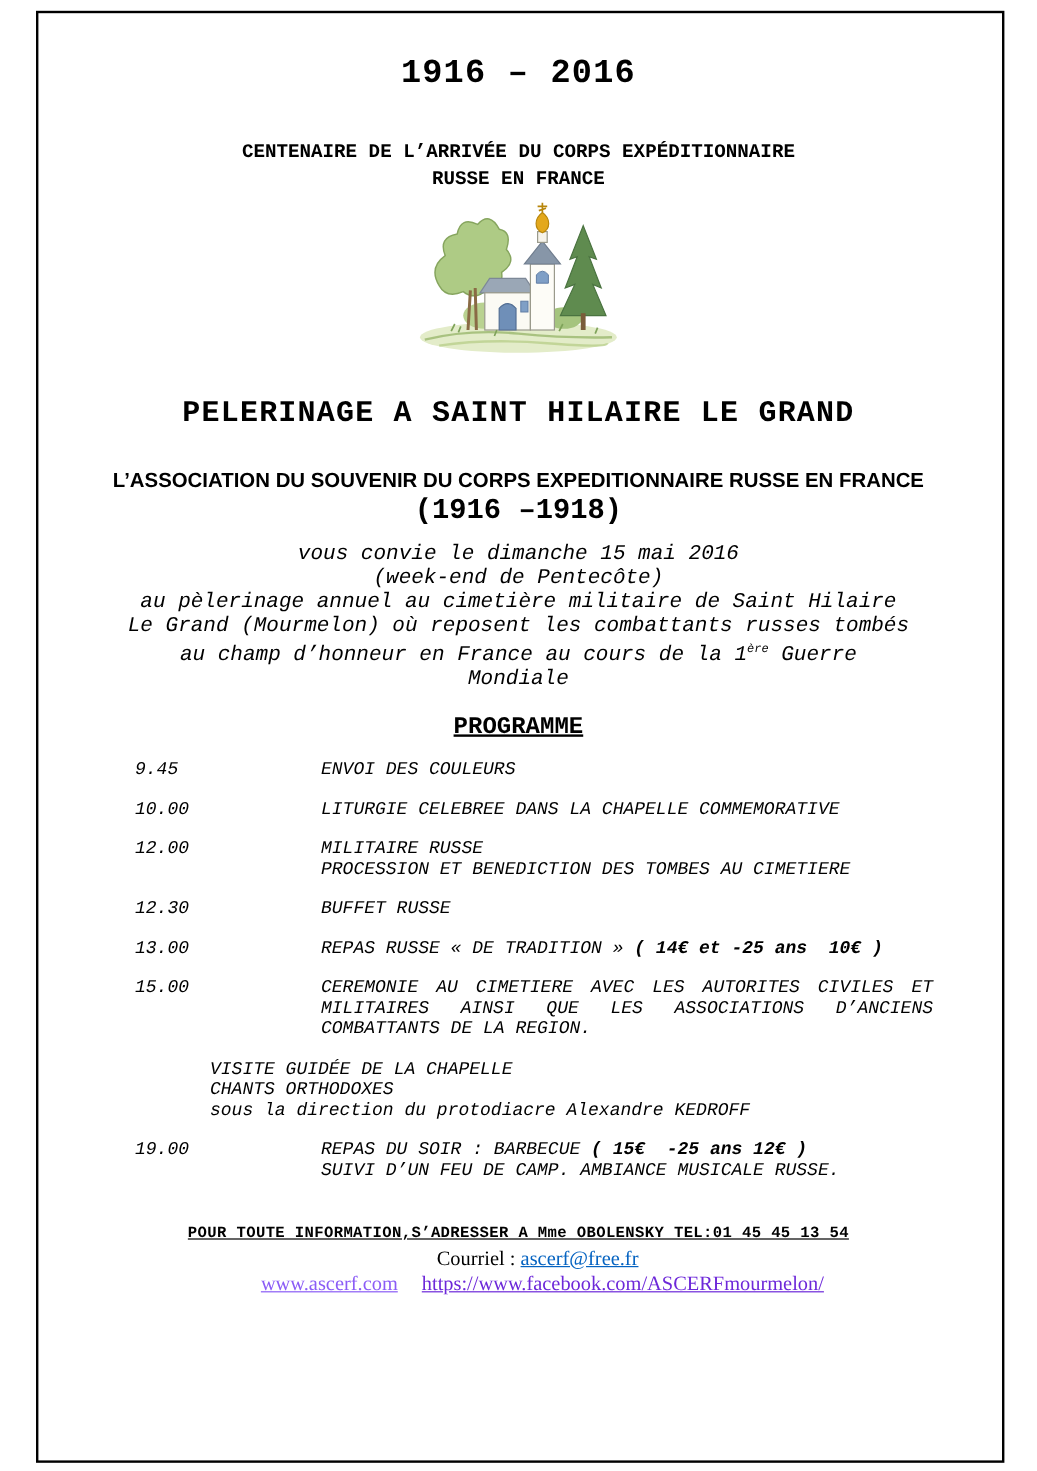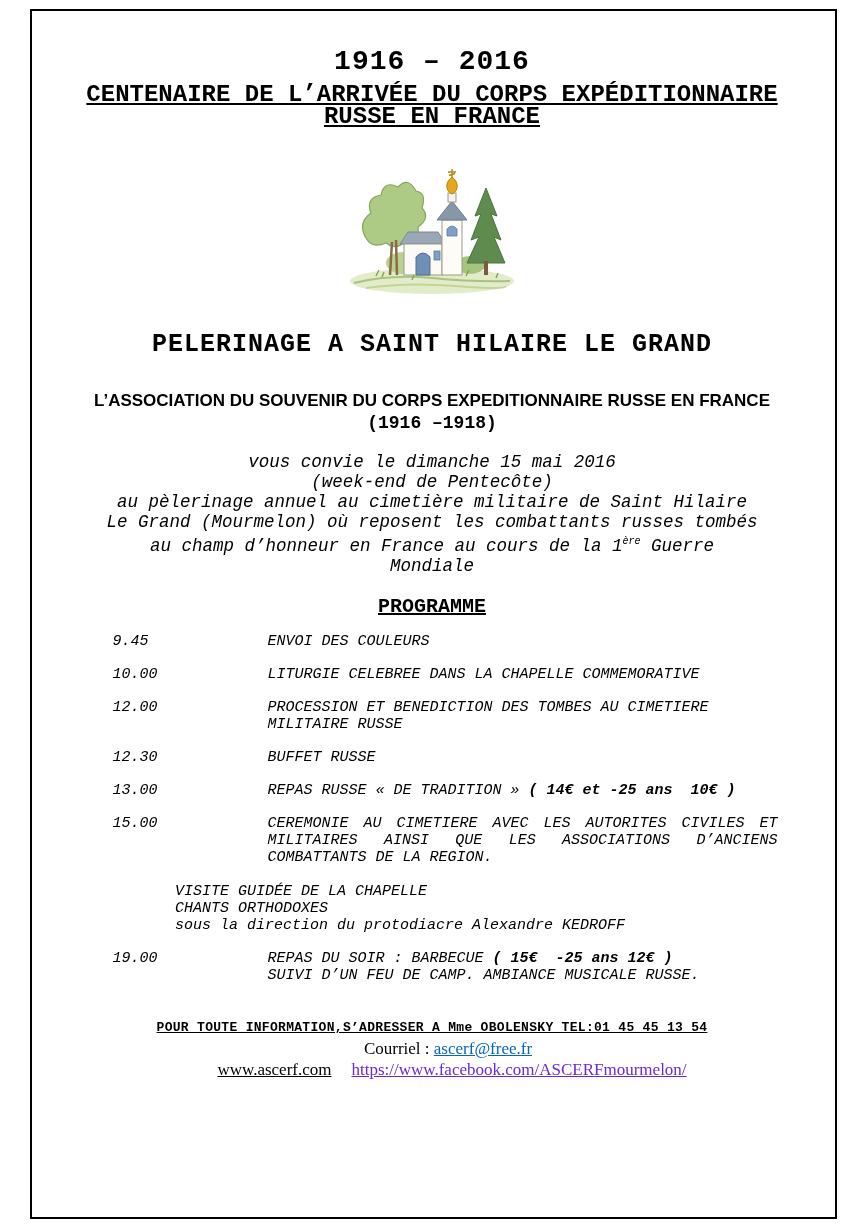--- a/index.html
+++ b/index.html
@@ -1,26 +1,26 @@
 <!DOCTYPE html>
 <html><head>
 <meta charset="utf-8">
 <style>
   html,body { margin:0; padding:0; background:#ffffff; }
   body { width:864px; height:1226px; position:relative; font-family:"Liberation Mono", monospace; color:#000; }
   .frame { position:absolute; left:30px; top:9px; width:803px; height:1206px; border:2px solid #000; }
   .sec { position:absolute; left:0; width:864px; text-align:center; }
 
   .years { top:46px; font-size:28px; font-weight:bold; letter-spacing:1px; }
-  .centenaire { top:84px; font-size:24px; font-weight:bold; line-height:22px;text-decoration:underline; }
+  .centenaire { top:116px; font-size:16px; font-weight:bold; line-height:22px; }
   .church { top:162px; height:138px; }
   .church svg { display:inline-block; }
   .main-title { top:330px; font-size:25px; font-weight:bold; letter-spacing:1px; }
   .assoc1 { top:391px; font-family:"Liberation Sans", sans-serif; font-size:17px; font-weight:bold; }
-  .assoc2 { top:413px; font-size:18px; font-weight:bold; }
+  .assoc2 { top:413px; font-size:24px; font-weight:bold; }
   .invitation { top:452px; font-size:17.5px; font-style:italic; line-height:20px; }
   .invitation sup { font-size:10px; }
   .prog-heading { top:595px; font-size:20px; font-weight:bold; text-decoration:underline; }
 
   .prog-list { position:absolute; top:633px; left:100px; width:690px; font-size:15px; font-style:italic; line-height:17px; }
   .prog-item { display:flex; margin-bottom:16px;justify-content:center; }
   .prog-item.tight-after { margin-bottom:0; }
   .prog-time { flex:0 0 125px; }
   .prog-desc { flex:0 0 540px; padding-left:30px; box-sizing:border-box; }
   .prog-desc.dedent { padding-left:0; }
@@ -114,22 +114,22 @@
       </div>
       <div class="prog-desc">
         <div class="prog-line"><span>LITURGIE CELEBREE DANS LA CHAPELLE COMMEMORATIVE</span></div>
       </div>
     </div>
     <div class="prog-item">
       <div class="prog-time">
         <div>12.00</div>
       </div>
       <div class="prog-desc">
+        <div class="prog-line"><span>MILITAIRE RUSSE</span></div>
         <div class="prog-line"><span>PROCESSION ET BENEDICTION DES TOMBES AU CIMETIERE</span></div>
-        <div class="prog-line"><span>MILITAIRE RUSSE</span></div>
       </div>
     </div>
     <div class="prog-item">
       <div class="prog-time">
         <div>12.30</div>
       </div>
       <div class="prog-desc">
         <div class="prog-line"><span>BUFFET RUSSE</span></div>
       </div>
     </div>
@@ -169,14 +169,14 @@
     </div>
   </div>
 
 <div class="sec footer-info">POUR TOUTE INFORMATION,S’ADRESSER A Mme OBOLENSKY TEL:01 45 45 13 54</div>
 
 <div class="sec courriel">
   <span>Courriel : </span><a class="doclink" href="#" style="color: rgb(5, 99, 193);">ascerf@free.fr</a>
 </div>
 
 <div class="sec weblinks">
-  <a class="doclink" href="#" style="color: #000000; margin-left: 40px;">www.ascerf.com</a><a class="doclink fb-gap" href="#" style="color: #6d28d9;">https://www.facebook.com/ASCERFmourmelon/</a>
+  <a class="doclink" href="#" style="color: #8b5cf6; margin-left: 40px;">www.ascerf.com</a><a class="doclink fb-gap" href="#" style="color: #6d28d9;">https://www.facebook.com/ASCERFmourmelon/</a>
 </div>
 
 </body></html>

